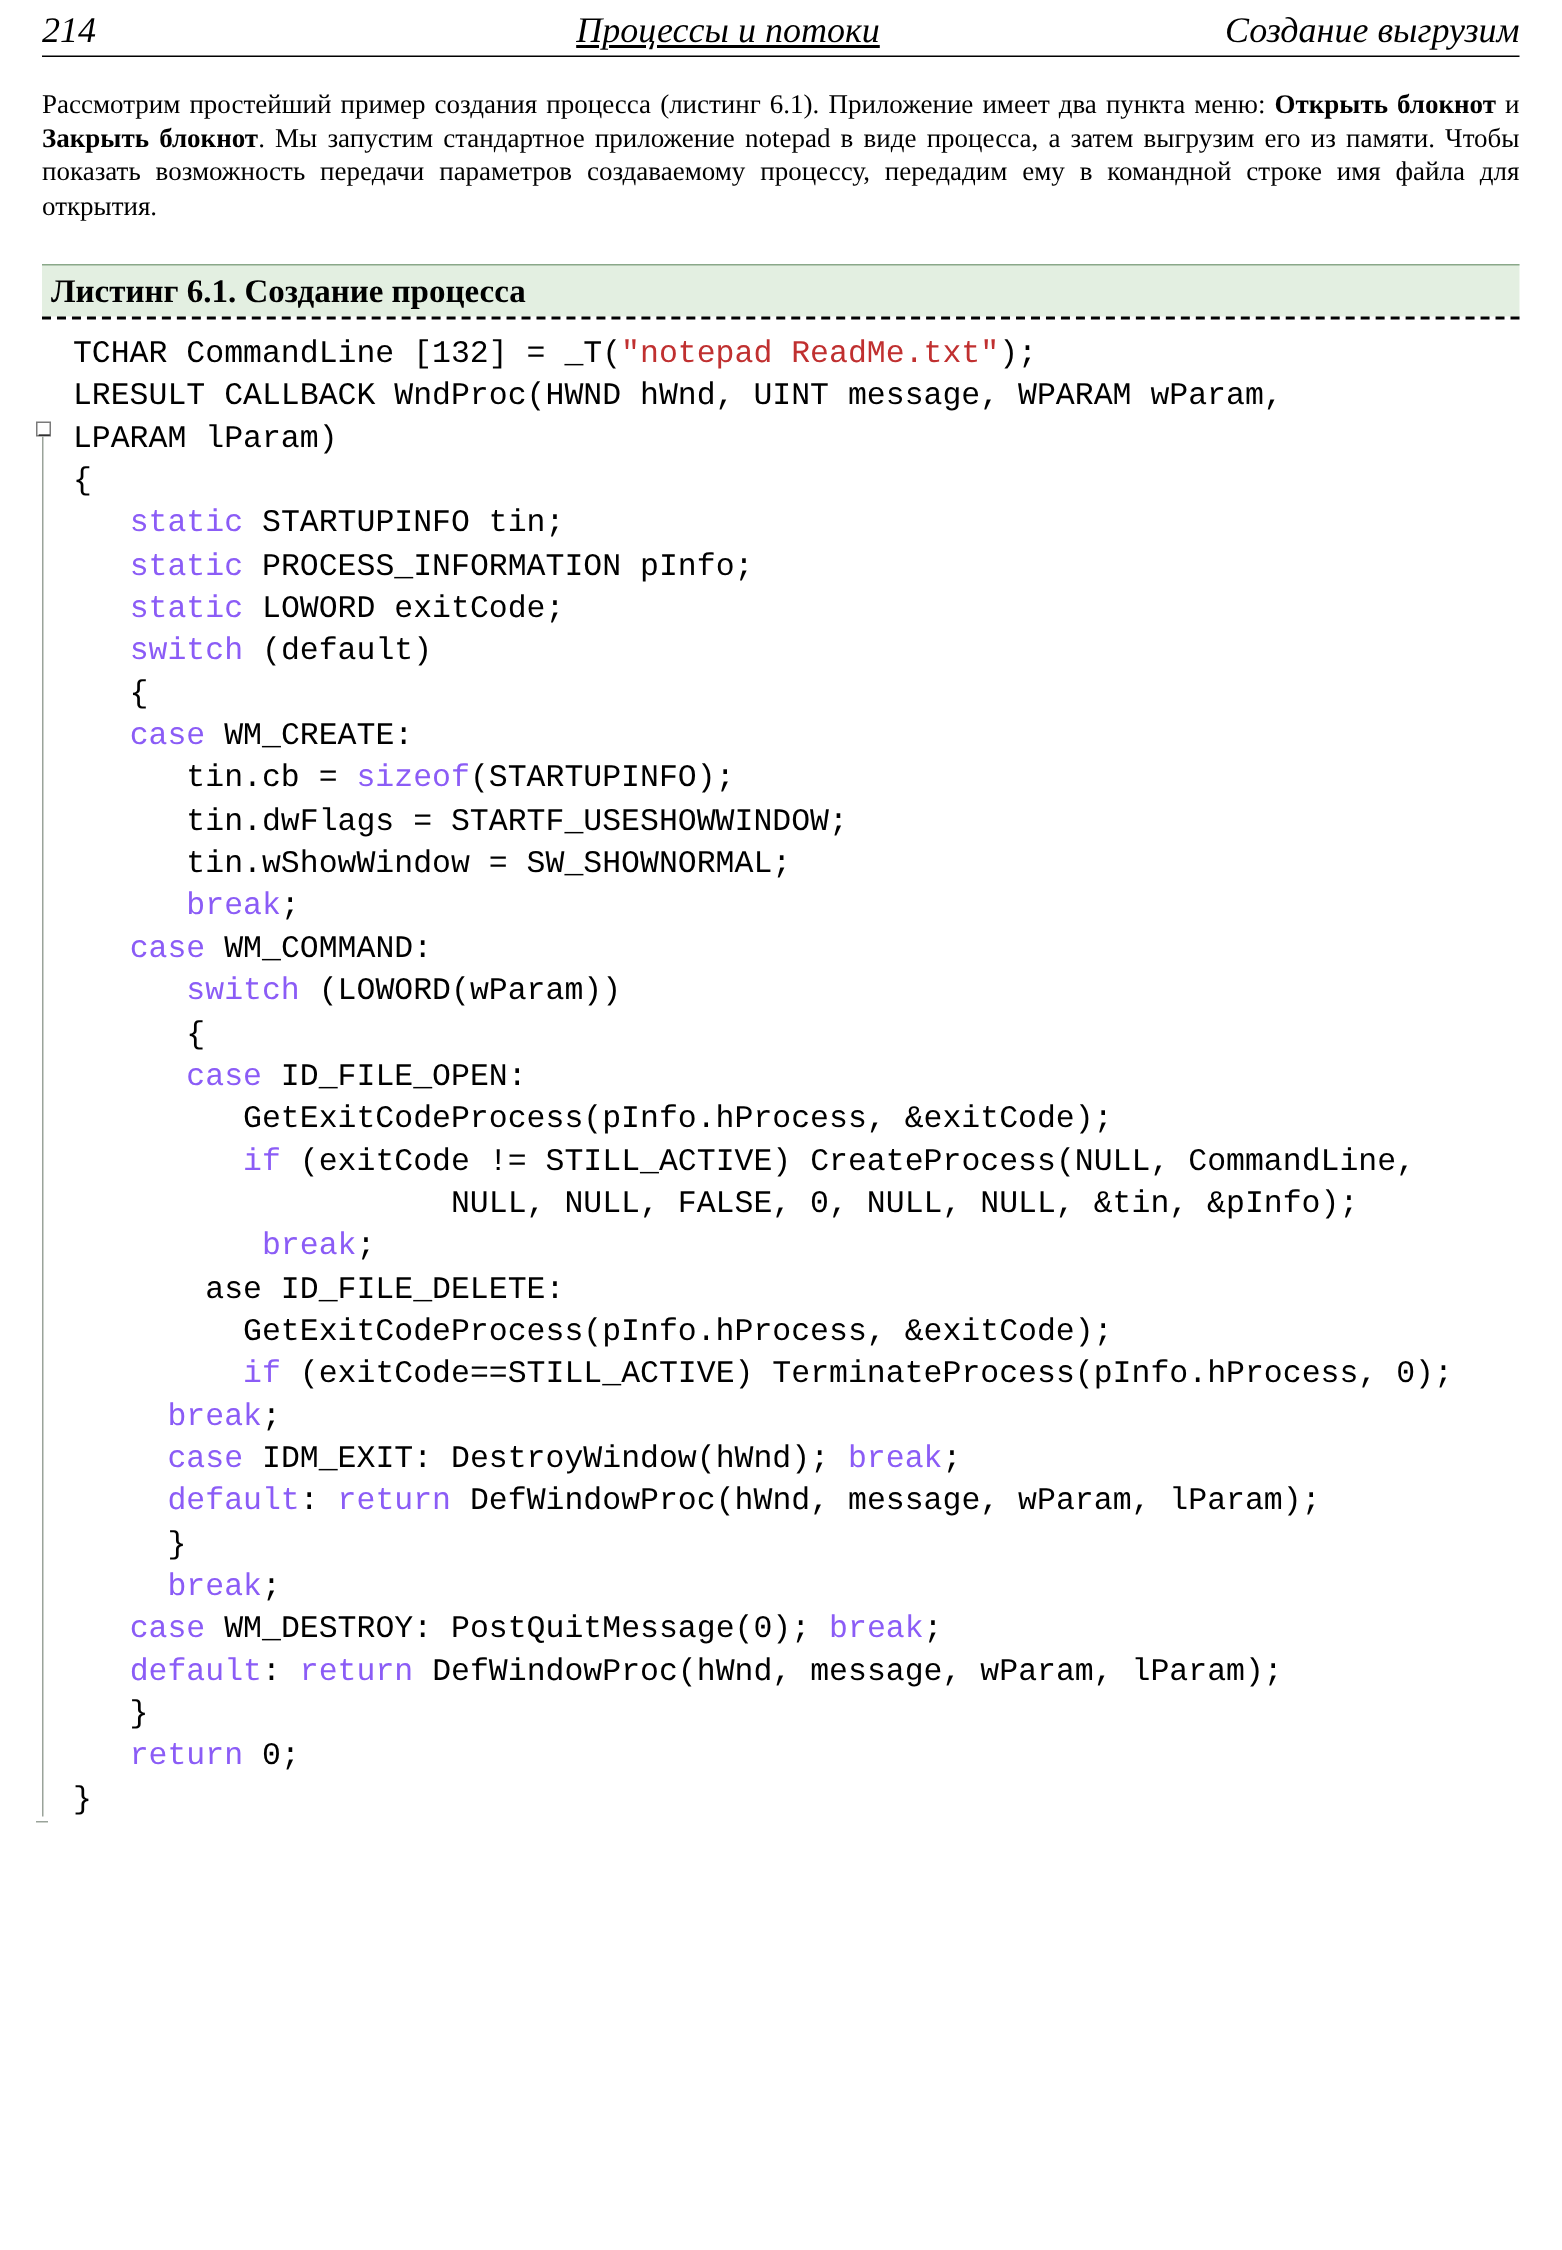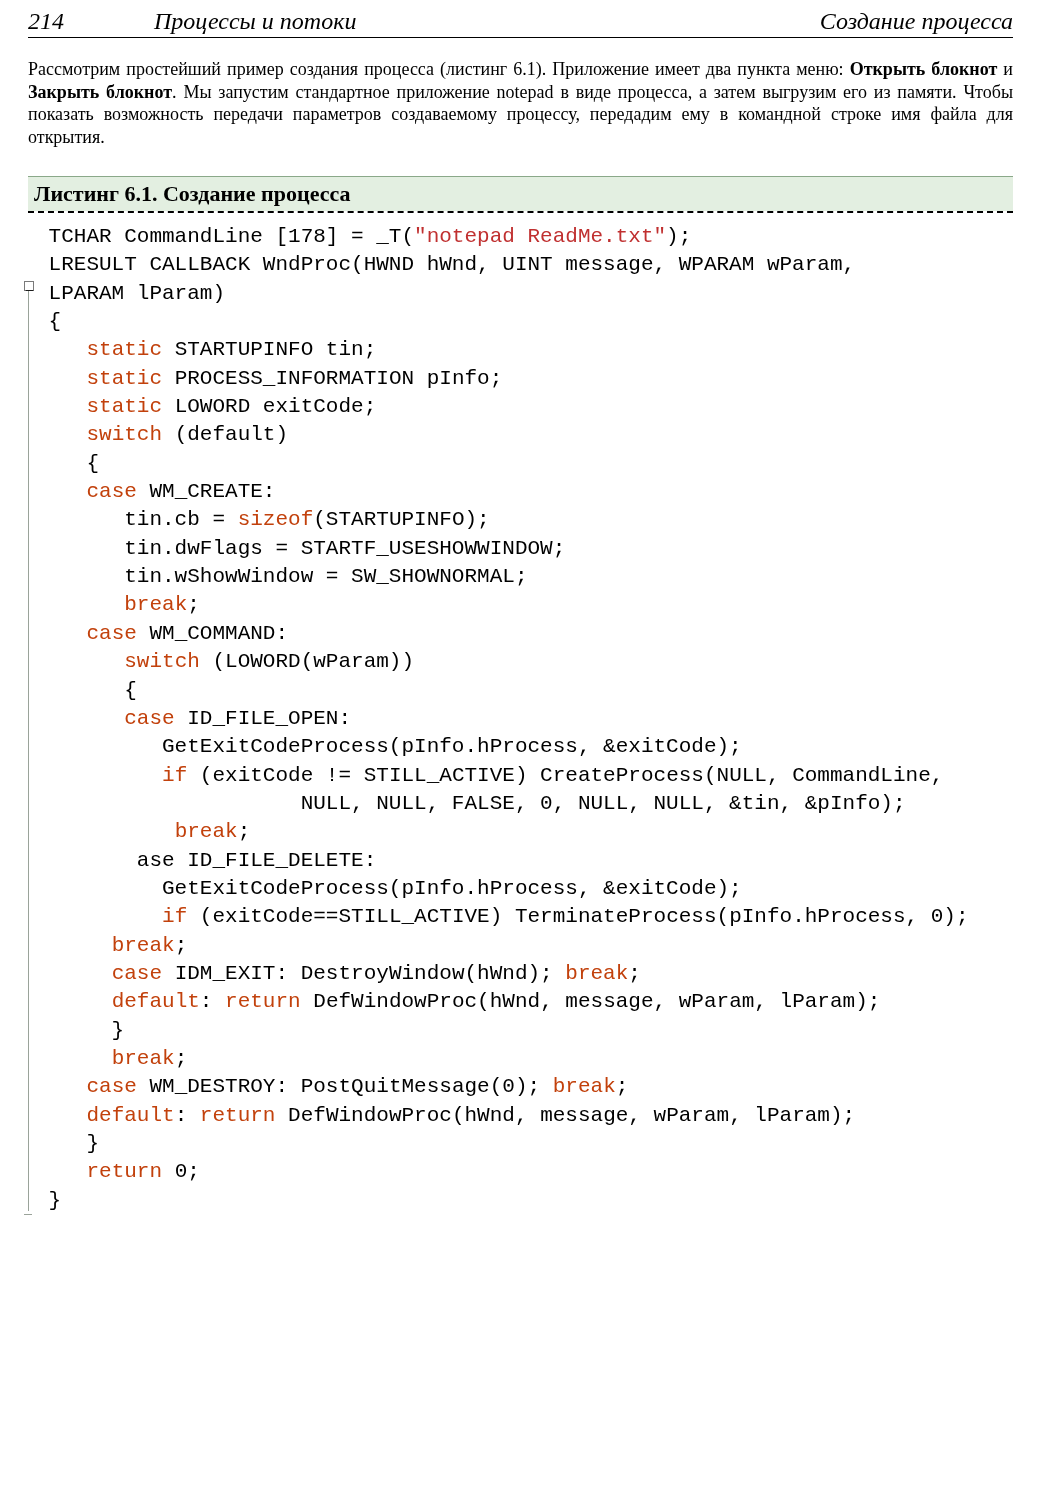--- a/index.html
+++ b/index.html
@@ -18,21 +18,21 @@
     display: flex;
     justify-content: space-between;
     align-items: baseline;
     font-style: italic;
     font-size: 24px;
     border-bottom: 1px solid #000;
     padding-bottom: 2px;
     margin-bottom: 20px;
   }
   .running-head .page-number { font-style: italic; }
-  .running-head .chapter-title { flex: 1; text-align: left; padding-left: 90px;}
+  .running-head .chapter-title { flex: 1; text-align: center; padding-left: 90px; text-decoration: underline;}
   .running-head .section-title { }
   p.body {
     font-size: 18px;
     line-height: 1.25;
     margin: 0 0 28px 0;
     text-align: justify;
   }
   p.body b { font-weight: bold; font-style: normal; }
   .listing-caption-wrap {
     margin-top: 12px;
@@ -87,46 +87,46 @@
     height: 1px;
     background: #9aa39a;
   }
   pre.code {
     font-family: Consolas, "Courier New", monospace;
     font-size: 21px;
     line-height: 1.35;
     margin: 0;
     white-space: pre;
   }
-  .kw { color: #c2410c; }
+  .kw { color: #8b5cf6; }
   .str { color: #c03030; }
 </style>
 </head>
 <body>
 
 <div class="page">
 
   <div class="running-head">
     <span class="page-number">214</span>
     <span class="chapter-title">Процессы и потоки</span>
-    <span class="section-title">Создание процесса</span>
+    <span class="section-title">Создание выгрузим</span>
   </div>
 
   <p class="body">
     <span>Рассмотрим простейший пример создания процесса (листинг 6.1). Приложение имеет два пункта меню: </span><b>Открыть блокнот</b><span> и </span><b>Закрыть блокнот</b><span>. Мы запустим стандартное приложение notepad в виде процесса, а затем выгрузим его из памяти. Чтобы показать возможность передачи параметров создаваемому процессу, передадим ему в командной строке имя файла для открытия.</span>
   </p>
 
   <div class="listing-caption-wrap">
     <div class="listing-caption">Листинг 6.1. Создание процесса</div>
     <hr class="listing-divider">
     <div class="code-block">
       <div class="code-side-marker">−</div>
       <div class="code-side-line"></div>
       <div class="code-end-marker"></div>
-<pre class="code"><span> TCHAR CommandLine [178] = _T(</span><span class="str">"notepad ReadMe.txt"</span><span>);</span>
+<pre class="code"><span> TCHAR CommandLine [132] = _T(</span><span class="str">"notepad ReadMe.txt"</span><span>);</span>
 <span> LRESULT CALLBACK WndProc(HWND hWnd, UINT message, WPARAM wParam,</span>
 <span> LPARAM lParam)</span>
 <span> {</span>
 <span>    </span><span class="kw">static</span><span> STARTUPINFO tin;</span>
 <span>    </span><span class="kw">static</span><span> PROCESS_INFORMATION pInfo;</span>
 <span>    </span><span class="kw">static</span><span> LOWORD exitCode;</span>
 <span>    </span><span class="kw">switch</span><span> (default)</span>
 <span>    {</span>
 <span>    </span><span class="kw">case</span><span> WM_CREATE:</span>
 <span>       tin.cb = </span><span class="kw">sizeof</span><span>(STARTUPINFO);</span>

